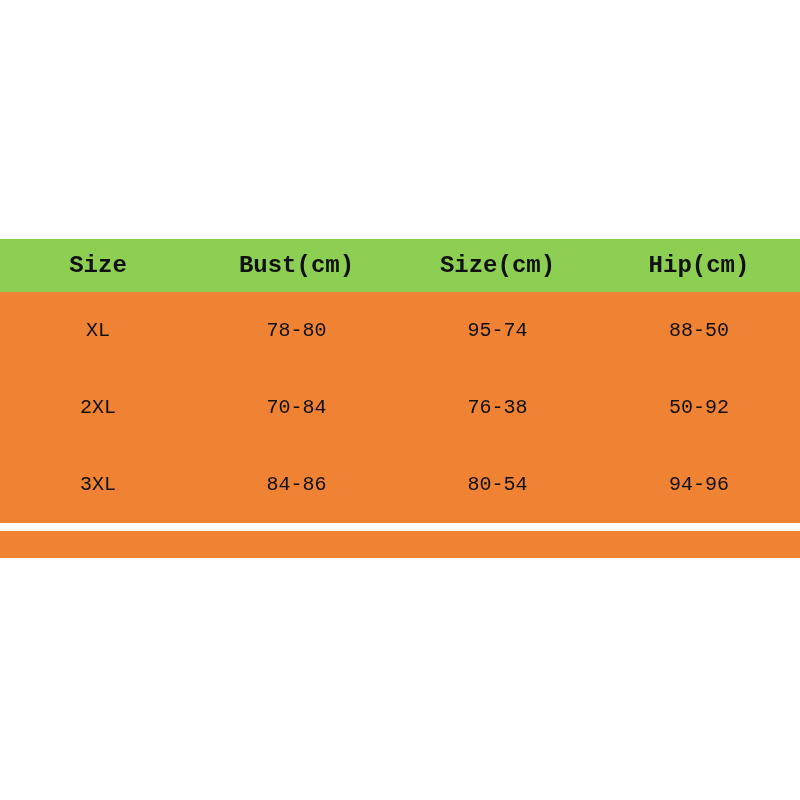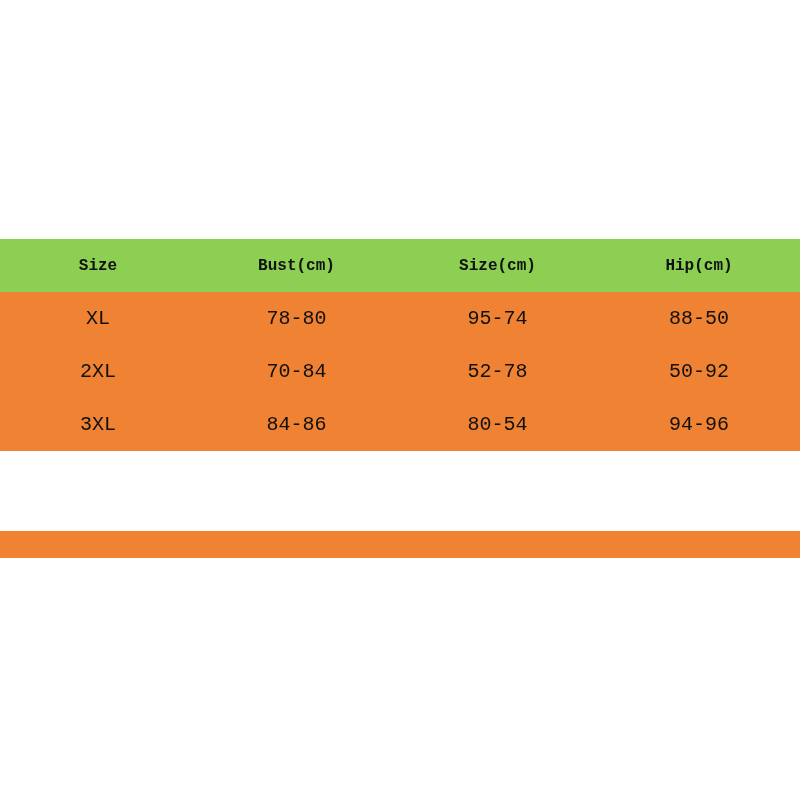--- a/index.html
+++ b/index.html
@@ -37,37 +37,37 @@
     background: #8CCF52;
   }
 
   thead th {
     height: 53px;
     padding: 0;
     margin: 0;
     text-align: center;
     vertical-align: middle;
     font-weight: bold;
-    font-size: 16px;
+    font-size: 24px;
     color: #111111;
     letter-spacing: 0px;
     white-space: nowrap;
   }
 
   tbody {
     background: #EF8233;
   }
 
   tbody tr.data-row {
     background: #EF8233;
   }
 
   tbody td {
     height: 53px;
-    padding: 0;
+    padding: 12px;
     margin: 0;
     text-align: center;
     vertical-align: middle;
     font-weight: normal;
     font-size: 20px;
     color: #111111;
     white-space: nowrap;
   }
 
   
@@ -104,21 +104,21 @@
     <tbody>
       <tr class="data-row">
         <td>XL</td>
         <td>78-80</td>
         <td>95-74</td>
         <td>88-50</td>
       </tr>
       <tr class="data-row">
         <td>2XL</td>
         <td>70-84</td>
-        <td>52-78</td>
+        <td>76-38</td>
         <td>50-92</td>
       </tr>
       <tr class="data-row">
         <td>3XL</td>
         <td>84-86</td>
         <td>80-54</td>
         <td>94-96</td>
       </tr>
     </tbody>
   </table>

